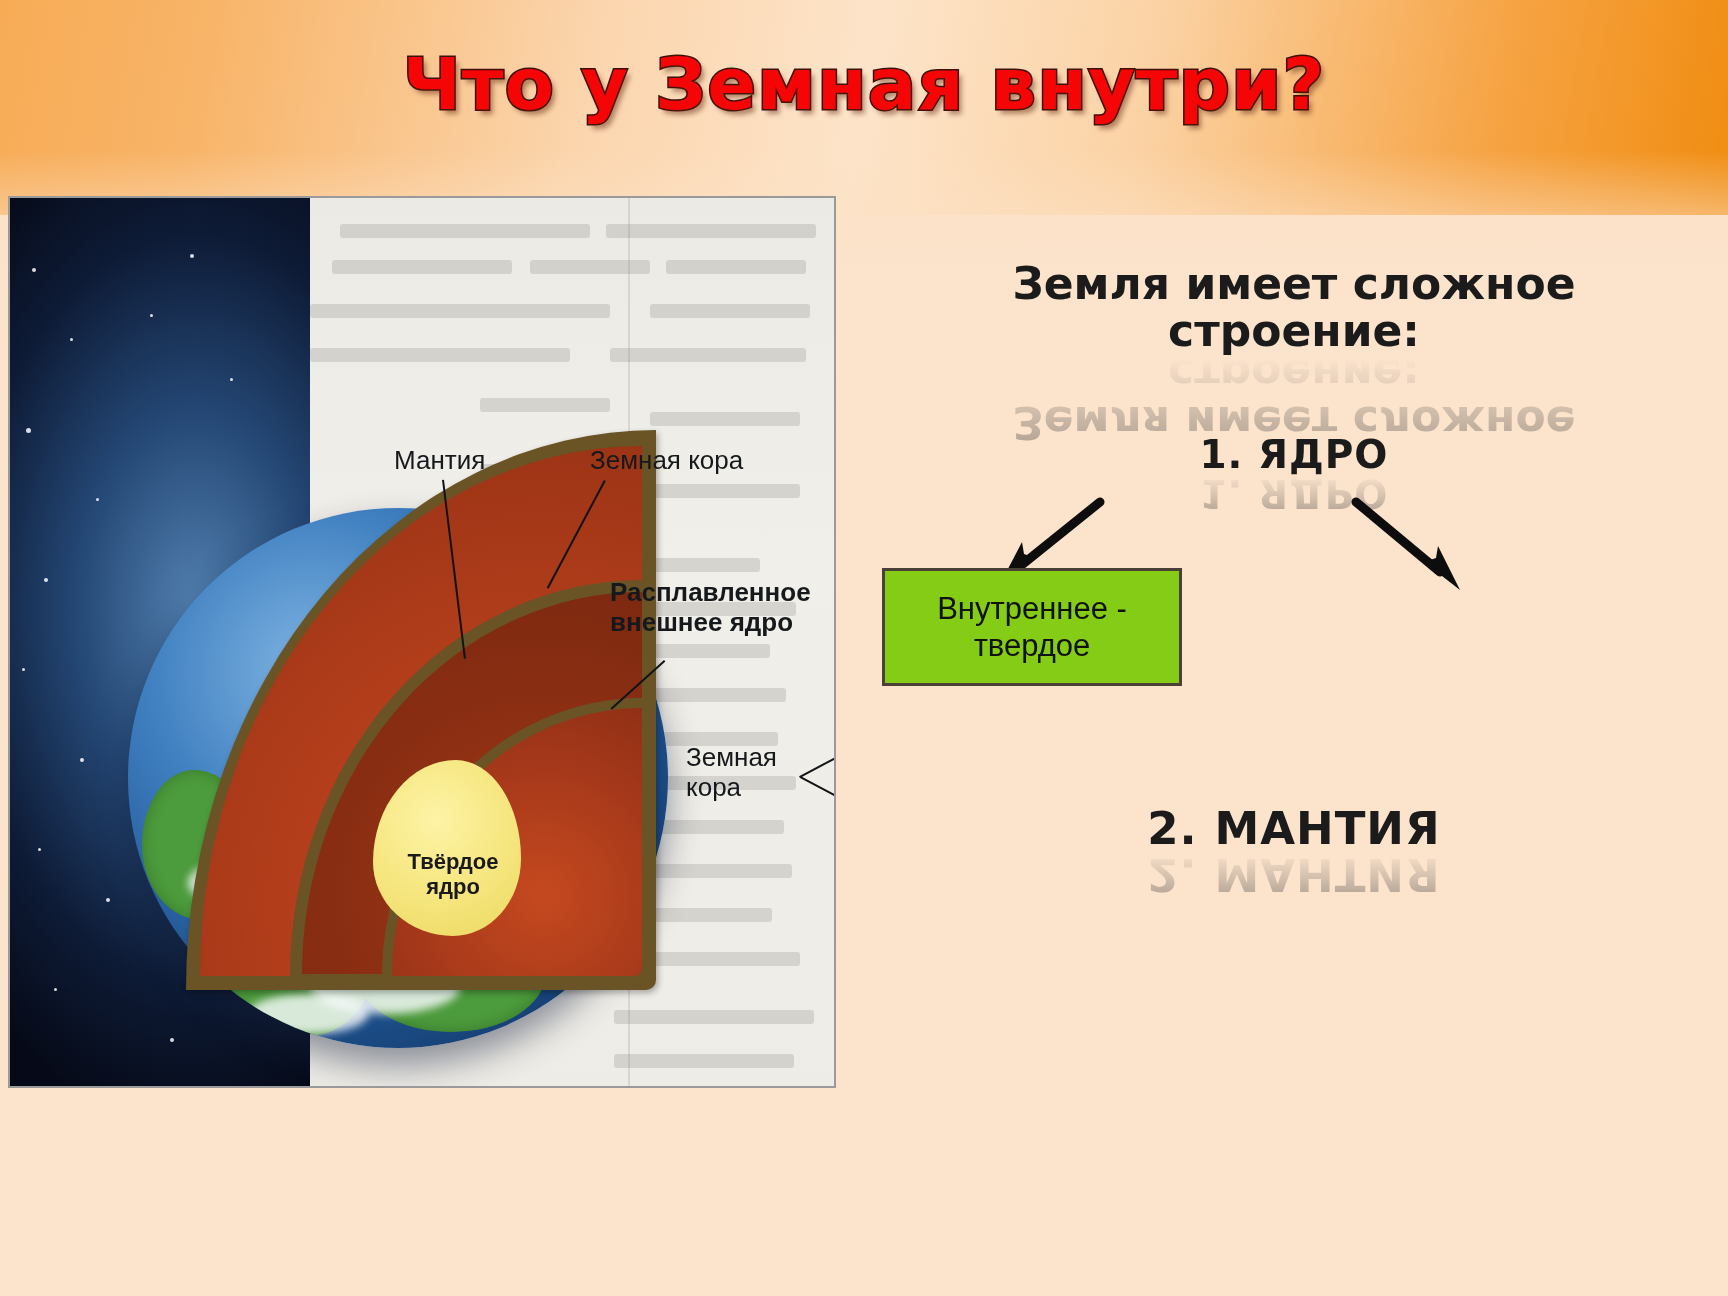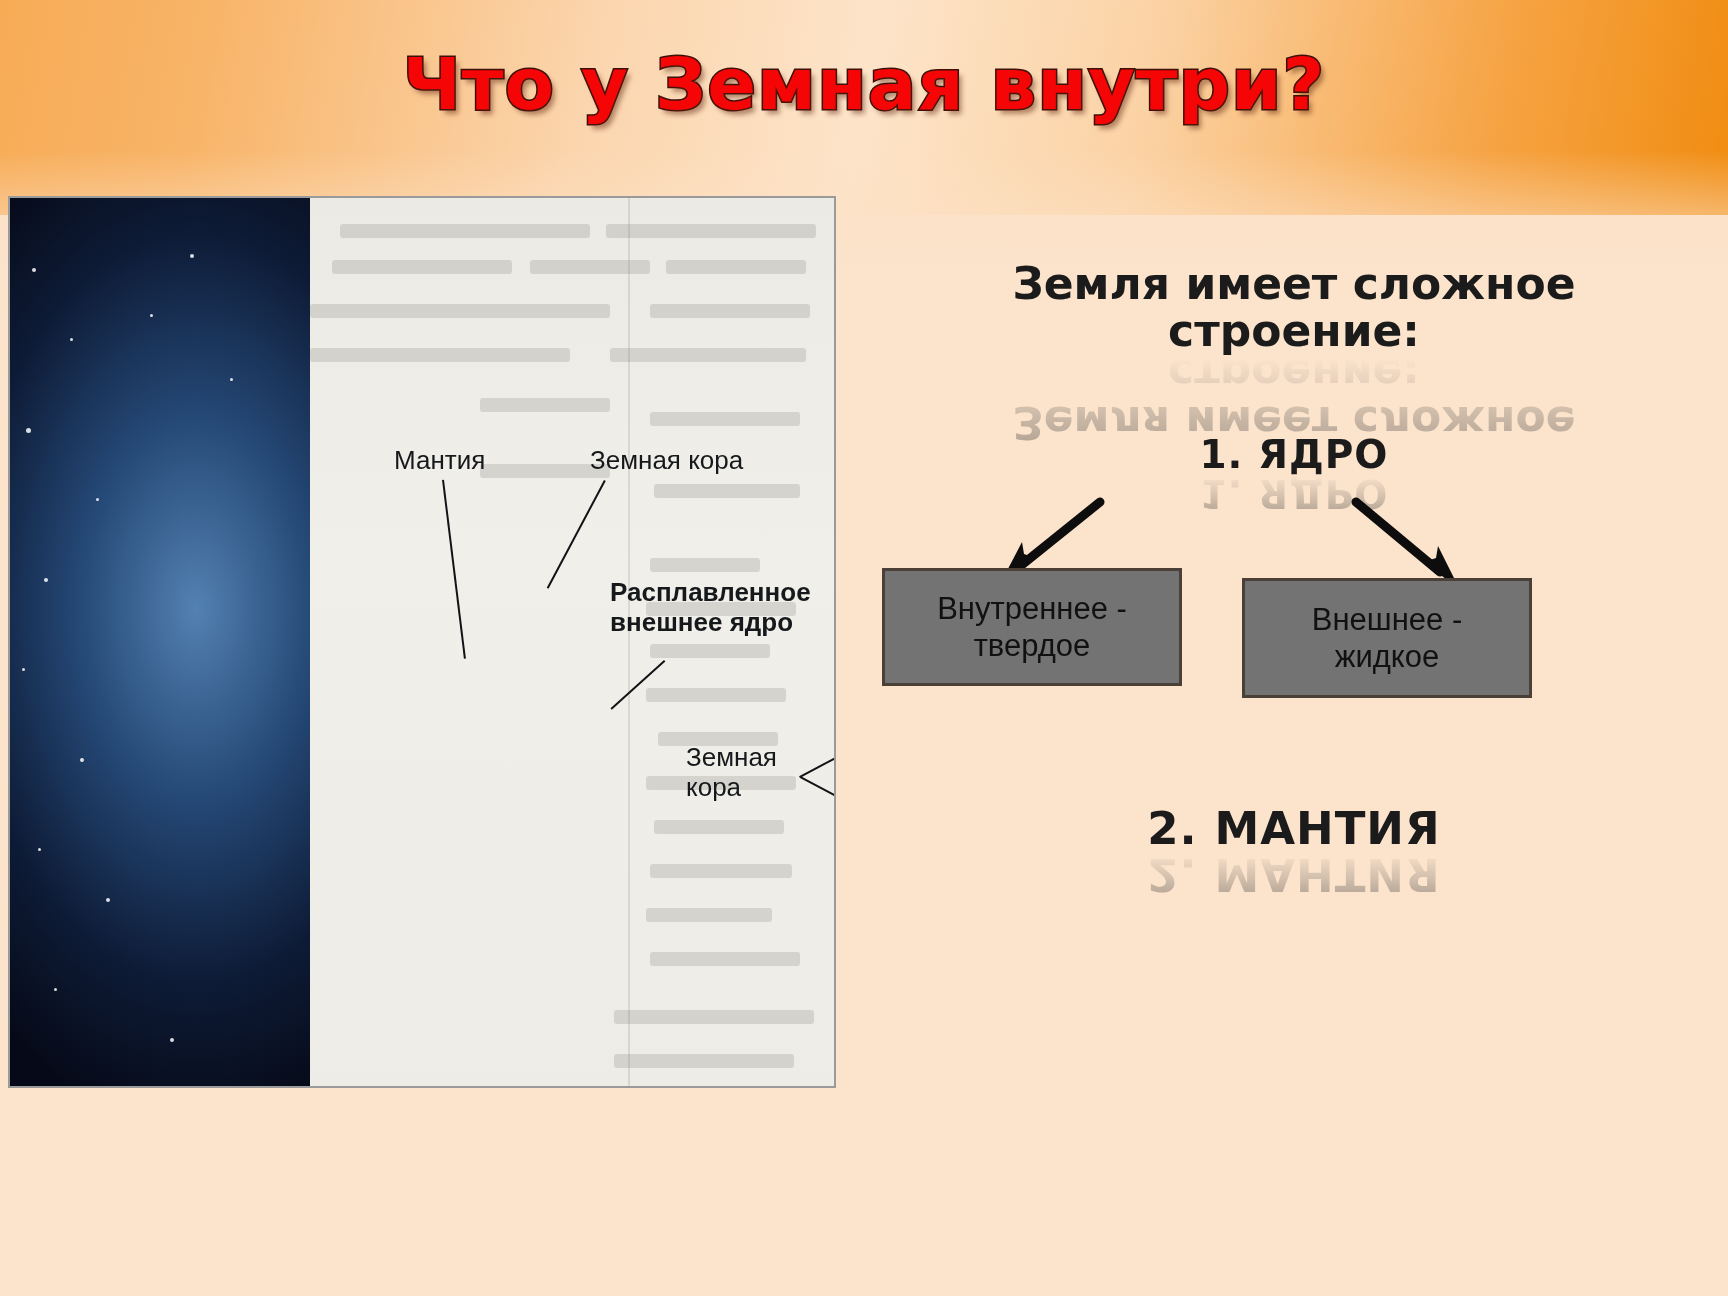--- a/index.html
+++ b/index.html
@@ -232,21 +232,21 @@
     color: #2a2a2a;
   }
   #heading { position: absolute; left: 0; top: 16px; width: 844px; font-size: 44px; }
   #yadro   { position: absolute; left: 0; top: 196px; width: 844px; font-size: 39px; letter-spacing: 1px; }
   #mantiya { position: absolute; left: 0; top: 560px; width: 844px; font-size: 45px; letter-spacing: 1px; }
 
   
   #arrow-left, #arrow-right { position: absolute; }
   .box {
     position: absolute;
-    background: #737373;
+    background: #84cc16;
     border: 3px solid #4a4038;
     display: flex;
     align-items: center;
     justify-content: center;
     text-align: center;
     color: #111111;
     font-family: "Liberation Sans", sans-serif;
     line-height: 1.2;
     white-space: pre-line;
   }
@@ -307,20 +307,45 @@
       <div class="star" style="left:70px;  top:560px; width:4px; height:4px;"></div>
       <div class="star" style="left:28px;  top:650px; width:3px; height:3px;"></div>
       <div class="star" style="left:96px;  top:700px; width:4px; height:4px;"></div>
       <div class="star" style="left:44px;  top:790px; width:3px; height:3px;"></div>
       <div class="star" style="left:140px; top:116px; width:3px; height:3px;"></div>
       <div class="star" style="left:180px; top:56px;  width:4px; height:4px;"></div>
       <div class="star" style="left:220px; top:180px; width:3px; height:3px;"></div>
       <div class="star" style="left:160px; top:840px; width:4px; height:4px;"></div>
     </div>
 
+    <div id="earth-wrap">
+      <div id="earth-sphere">
+        <div class="continent" style="left:14px;  top:262px; width:108px; height:150px;"></div>
+        <div class="continent" style="left:96px;  top:392px; width:150px; height:136px;"></div>
+        <div class="continent" style="left:228px; top:404px; width:190px; height:120px; border-radius:56% 44% 50% 50% / 50% 50% 50% 50%;"></div>
+        <div class="continent" style="left:376px; top:336px; width:130px; height:110px;"></div>
+        <div class="cloud" style="left:60px;  top:352px; width:96px;  height:46px;"></div>
+        <div class="cloud" style="left:182px; top:452px; width:150px; height:54px;"></div>
+        <div class="cloud" style="left:310px; top:356px; width:110px; height:40px;"></div>
+        <div class="cloud" style="left:120px; top:486px; width:120px; height:40px;"></div>
+      </div>
+
+      <div id="cut">
+        <div class="shell" id="crust-shell"></div>
+        <div class="shell" id="mantle-shell"></div>
+        <div class="shell" id="outer-ring"></div>
+        <div class="shell" id="outer-core"></div>
+        <div class="shell" id="inner-ring"></div>
+        <div class="shell" id="inner-core-shell"></div>
+      </div>
+
+      <div id="solid-core"></div>
+      <div id="core-label">Твёрдое
+ядро</div>
+    </div>
 
     <div class="callout" style="left:384px; top:248px;">Мантия</div>
     <div class="leader" style="left:432px; top:282px; width:2px; height:180px; transform: rotate(-7deg);"></div>
 
     <div class="callout" style="left:580px; top:248px;">Земная кора</div>
     <div class="leader" style="left:594px; top:282px; width:2px; height:122px; transform: rotate(28deg);"></div>
 
     <div class="callout" style="left:600px; top:380px; white-space:pre-line;font-weight:bold;">Расплавленное
 внешнее ядро</div>
     <div class="leader" style="left:654px; top:462px; width:2px; height:72px; transform: rotate(48deg);"></div>
@@ -353,24 +378,20 @@
     <svg id="arrow-right" style="left:470px; top:300px;" width="130" height="104" viewBox="0 0 130 104">
       <line x1="14" y1="6" x2="98" y2="76" stroke="#0d0d0d" stroke-width="9" stroke-linecap="round"></line>
       <polygon points="118,94 82,66 94,62 96,50" fill="#0d0d0d"></polygon>
     </svg>
 
     <div class="box" id="box-inner">
       <span>Внутреннее -
 твердое</span>
     </div>
 
-    <div class="box" id="box-outer">
-      <span>Внешнее -
-жидкое</span>
-    </div>
 
     <div id="mantiya" class="reflected">
       <span>2. МАНТИЯ</span>
       <span class="mirror">2. МАНТИЯ</span>
     </div>
 
 
   </div>
 </div>
 

